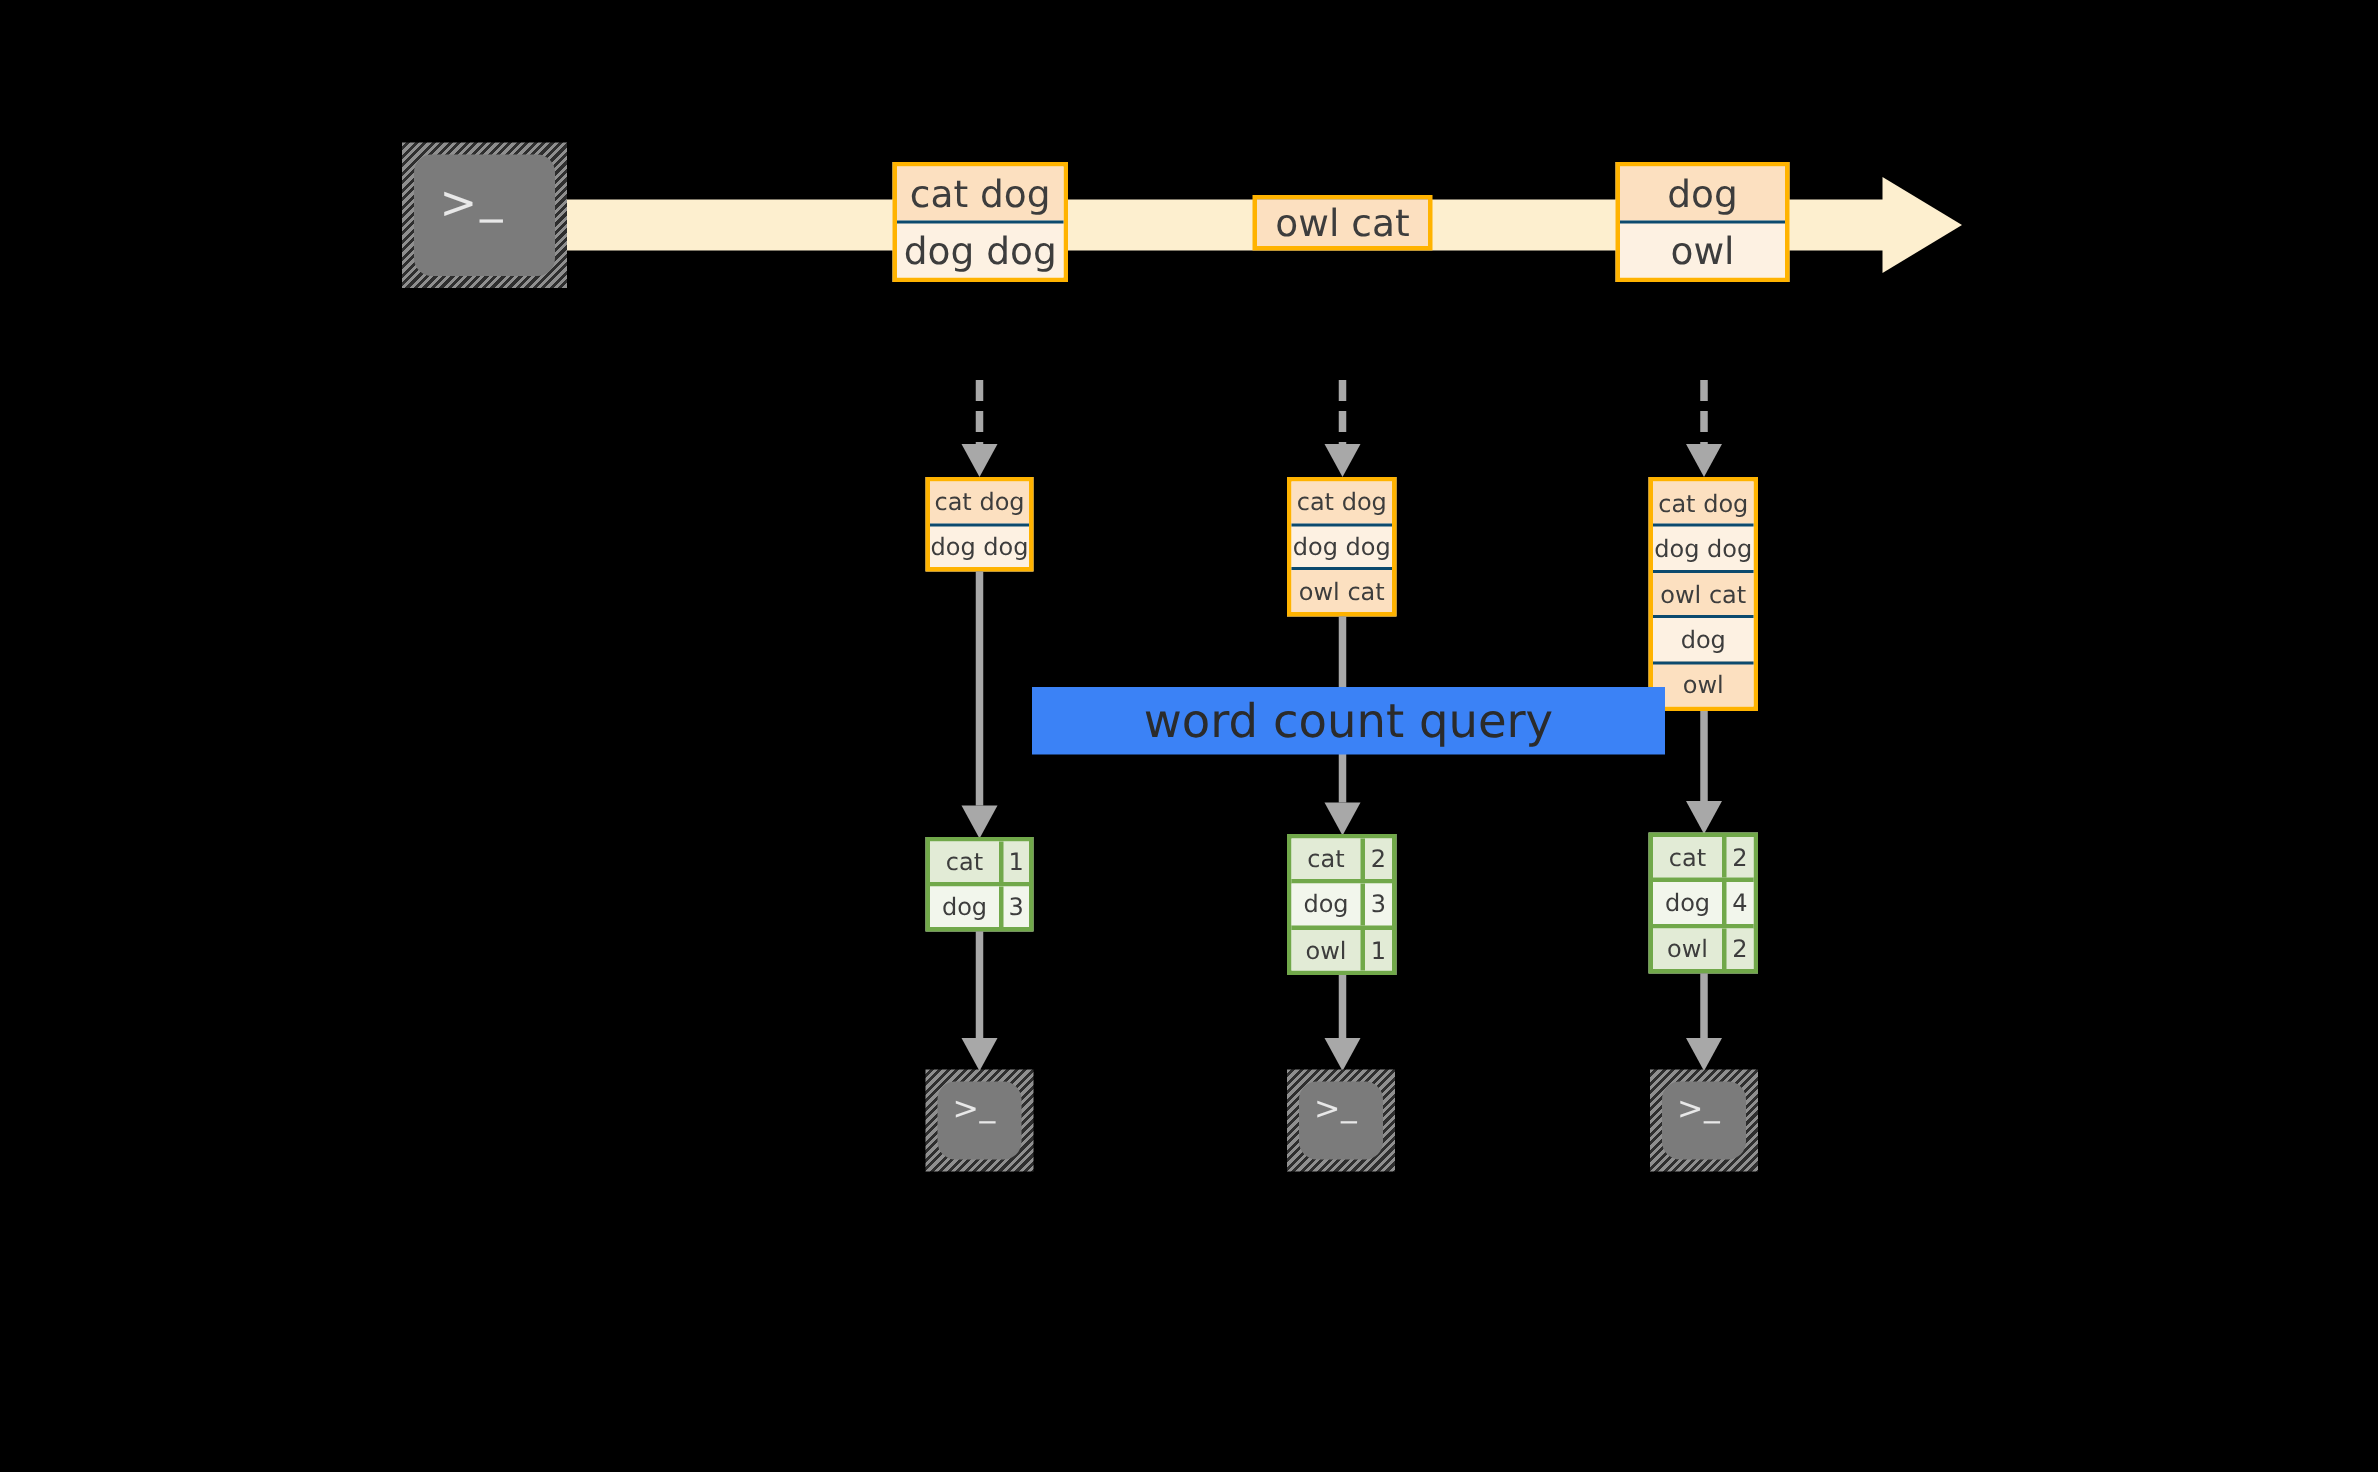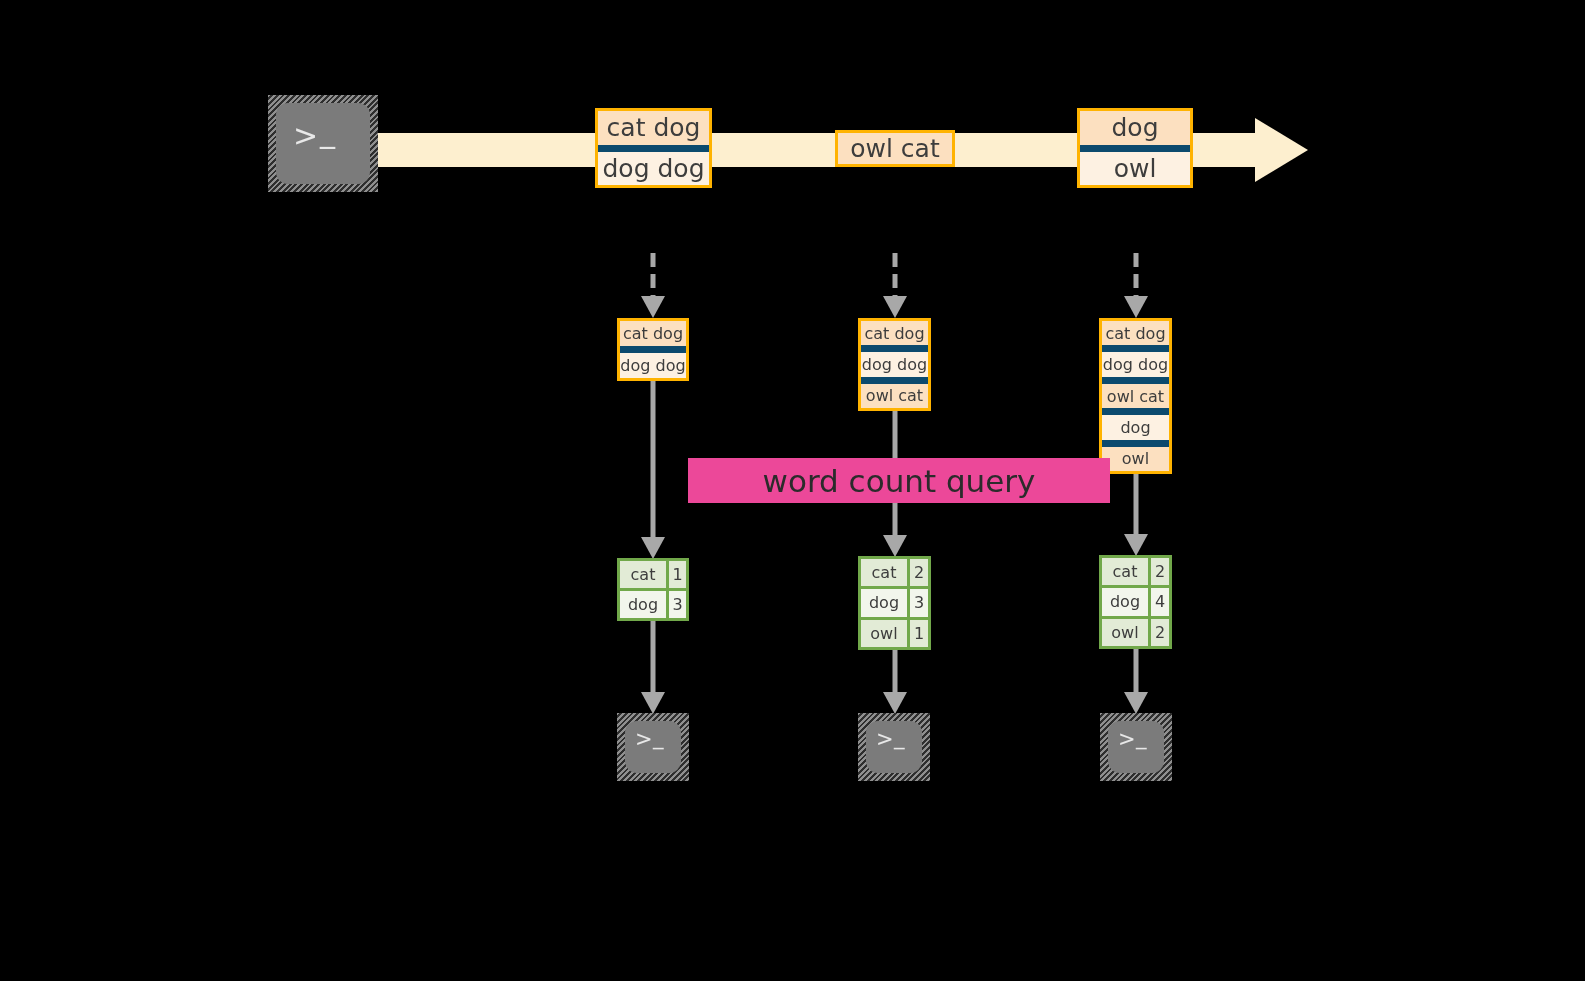--- a/index.html
+++ b/index.html
@@ -67,21 +67,21 @@
     box-sizing: border-box;
     flex: 1 1 auto;
     display: flex;
     align-items: center;
     justify-content: center;
     color: #3d3d3d;
     white-space: nowrap;
     background: #fdf1e2;
   }
   .obox .orow.shade { background: #fce0c0; }
-  .obox .orow + .orow { border-top: 7px solid #0c4a6e; }
+  .obox .orow + .orow { border-top: 2px solid #0c4a6e; }
 
   .obox.big .orow { font-size: 25px; }
   .obox.small .orow { font-size: 16px; }
 
   
   .gtable {
     position: absolute;
     box-sizing: border-box;
     border: 3px solid #71a84a;
     background: #eef4e6;
@@ -130,21 +130,21 @@
     transform: translateX(-50%);
     width: 0; height: 0;
     border-left: 12px solid transparent;
     border-right: 12px solid transparent;
     border-top: 22px solid #a8a8a8;
   }
 
   
   .qlabel {
     position: absolute;
-    background: #ec4899;
+    background: #3b82f6;
     display: flex;
     align-items: center;
     justify-content: center;
     color: #2b2b2b;
     font-size: 31px;
     white-space: nowrap;
   }
 </style>
 </head>
 <body>

